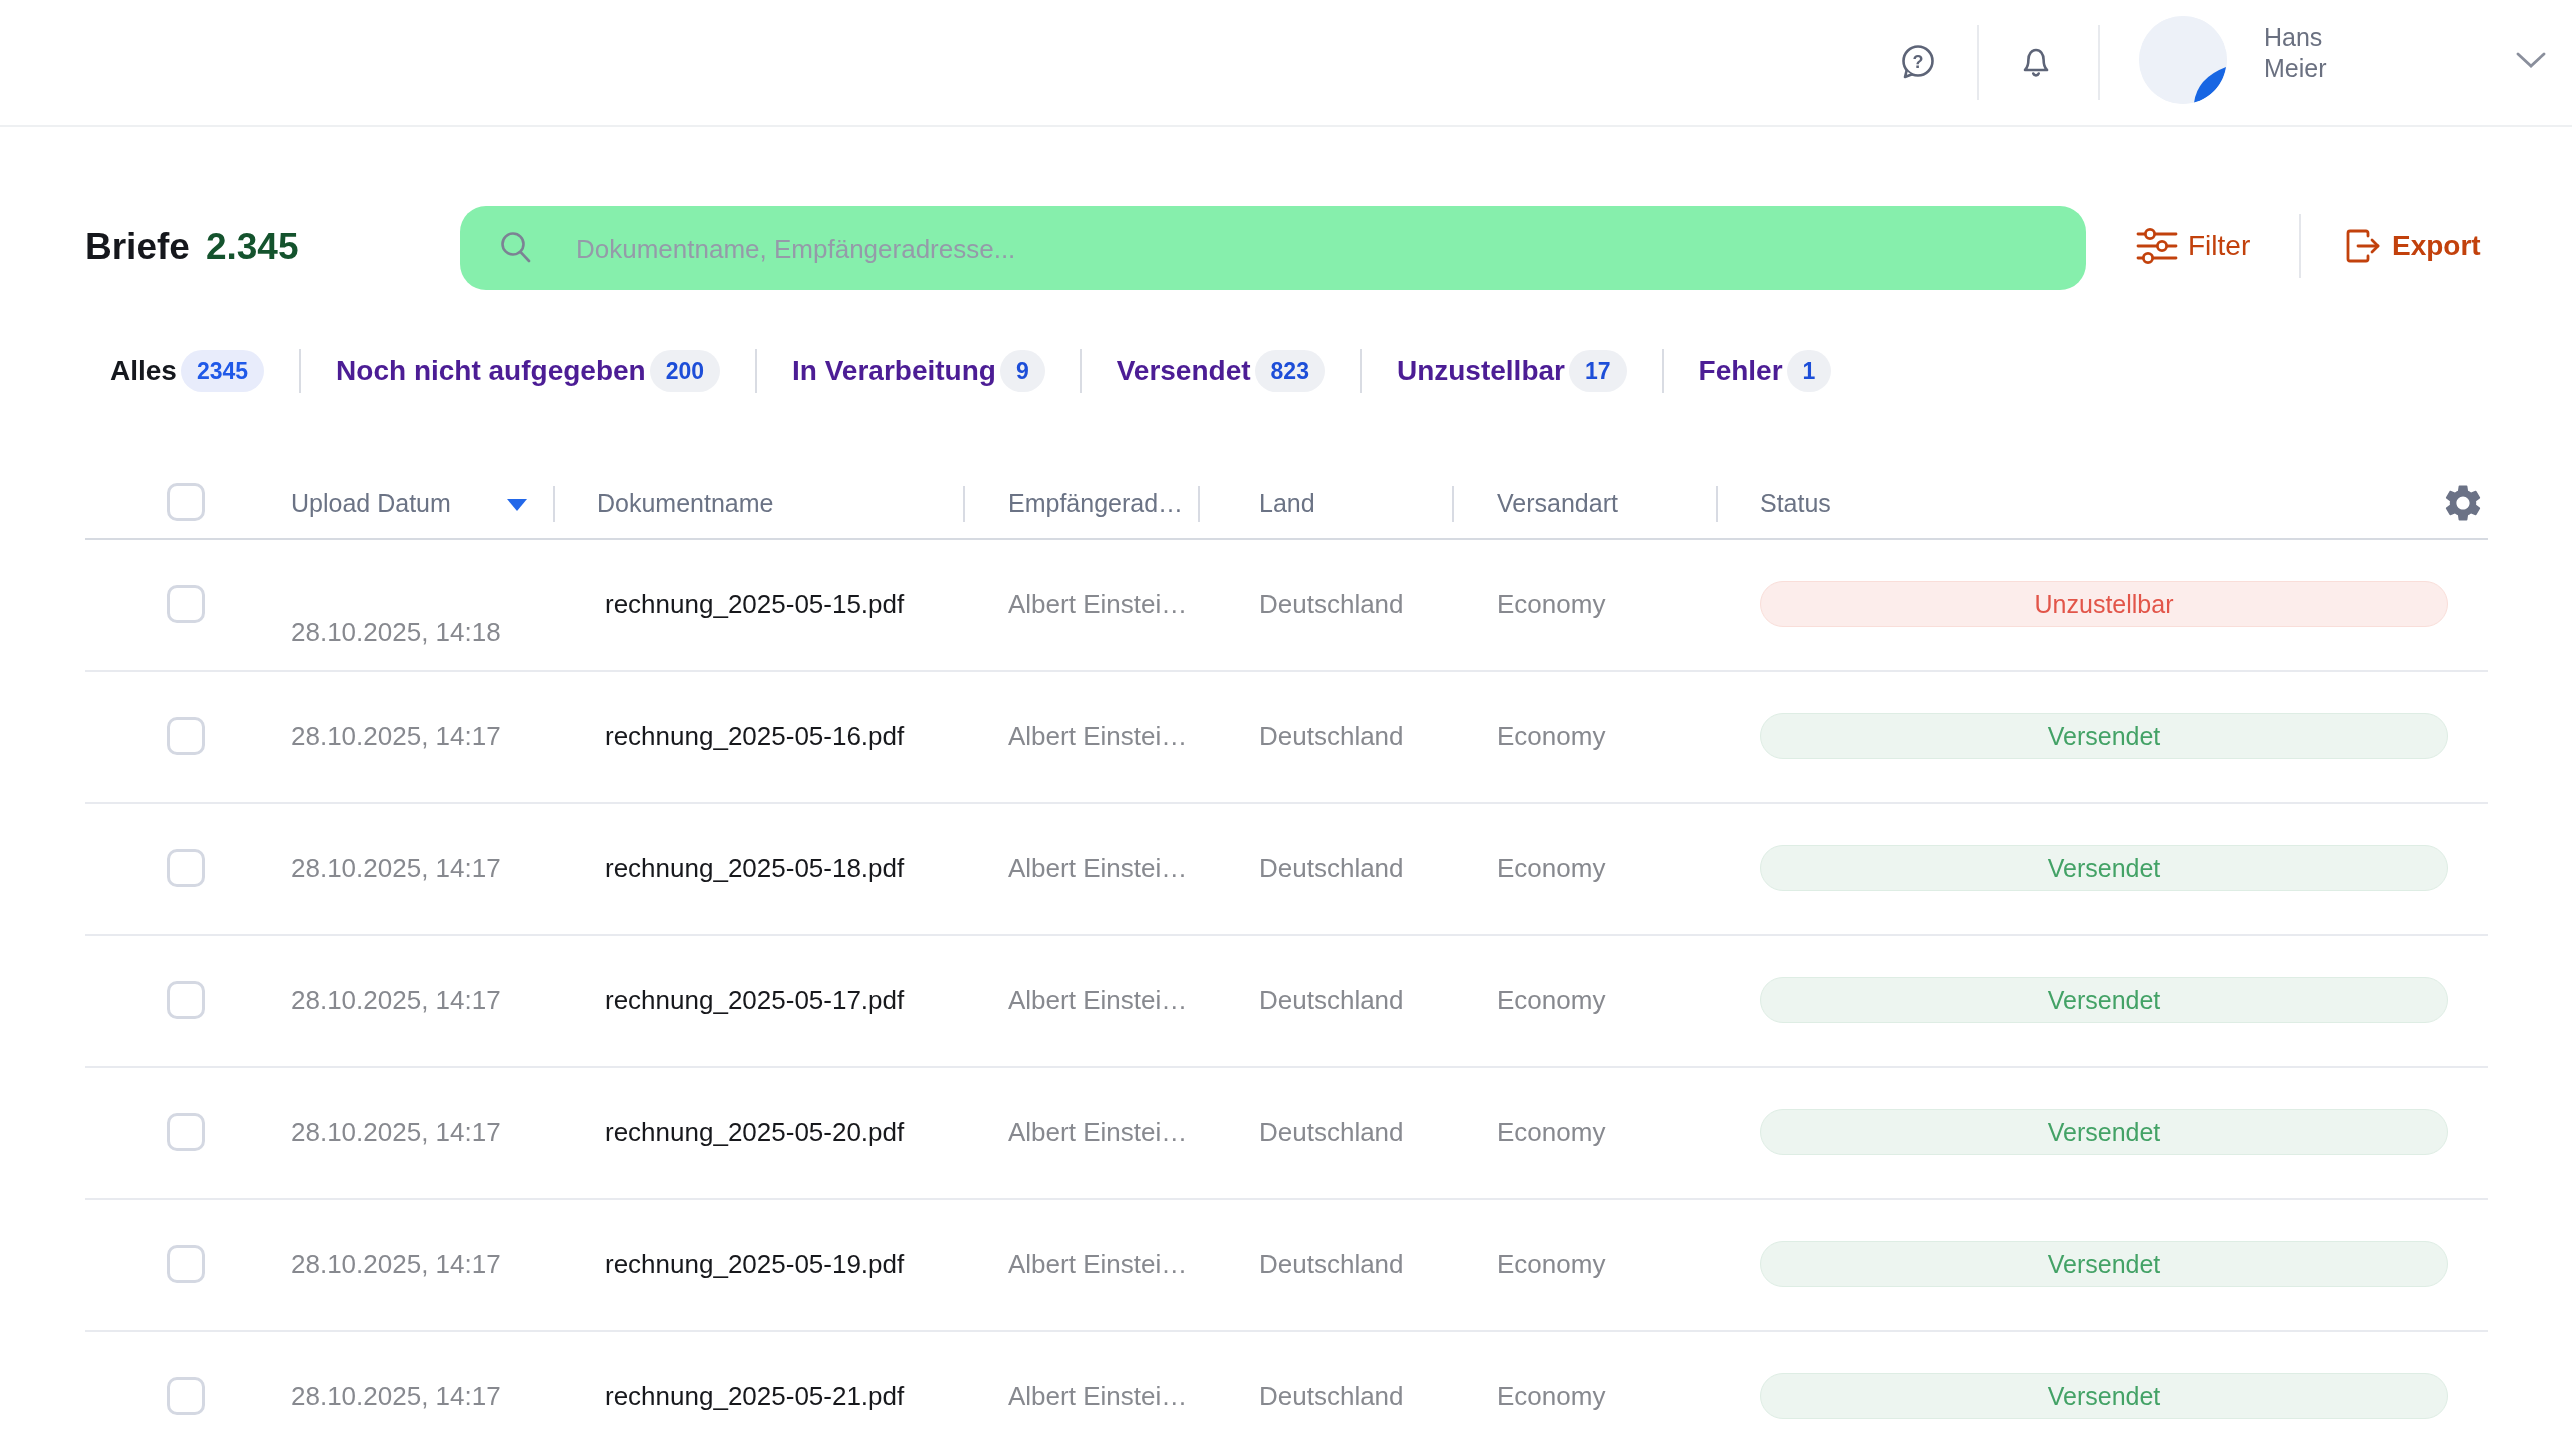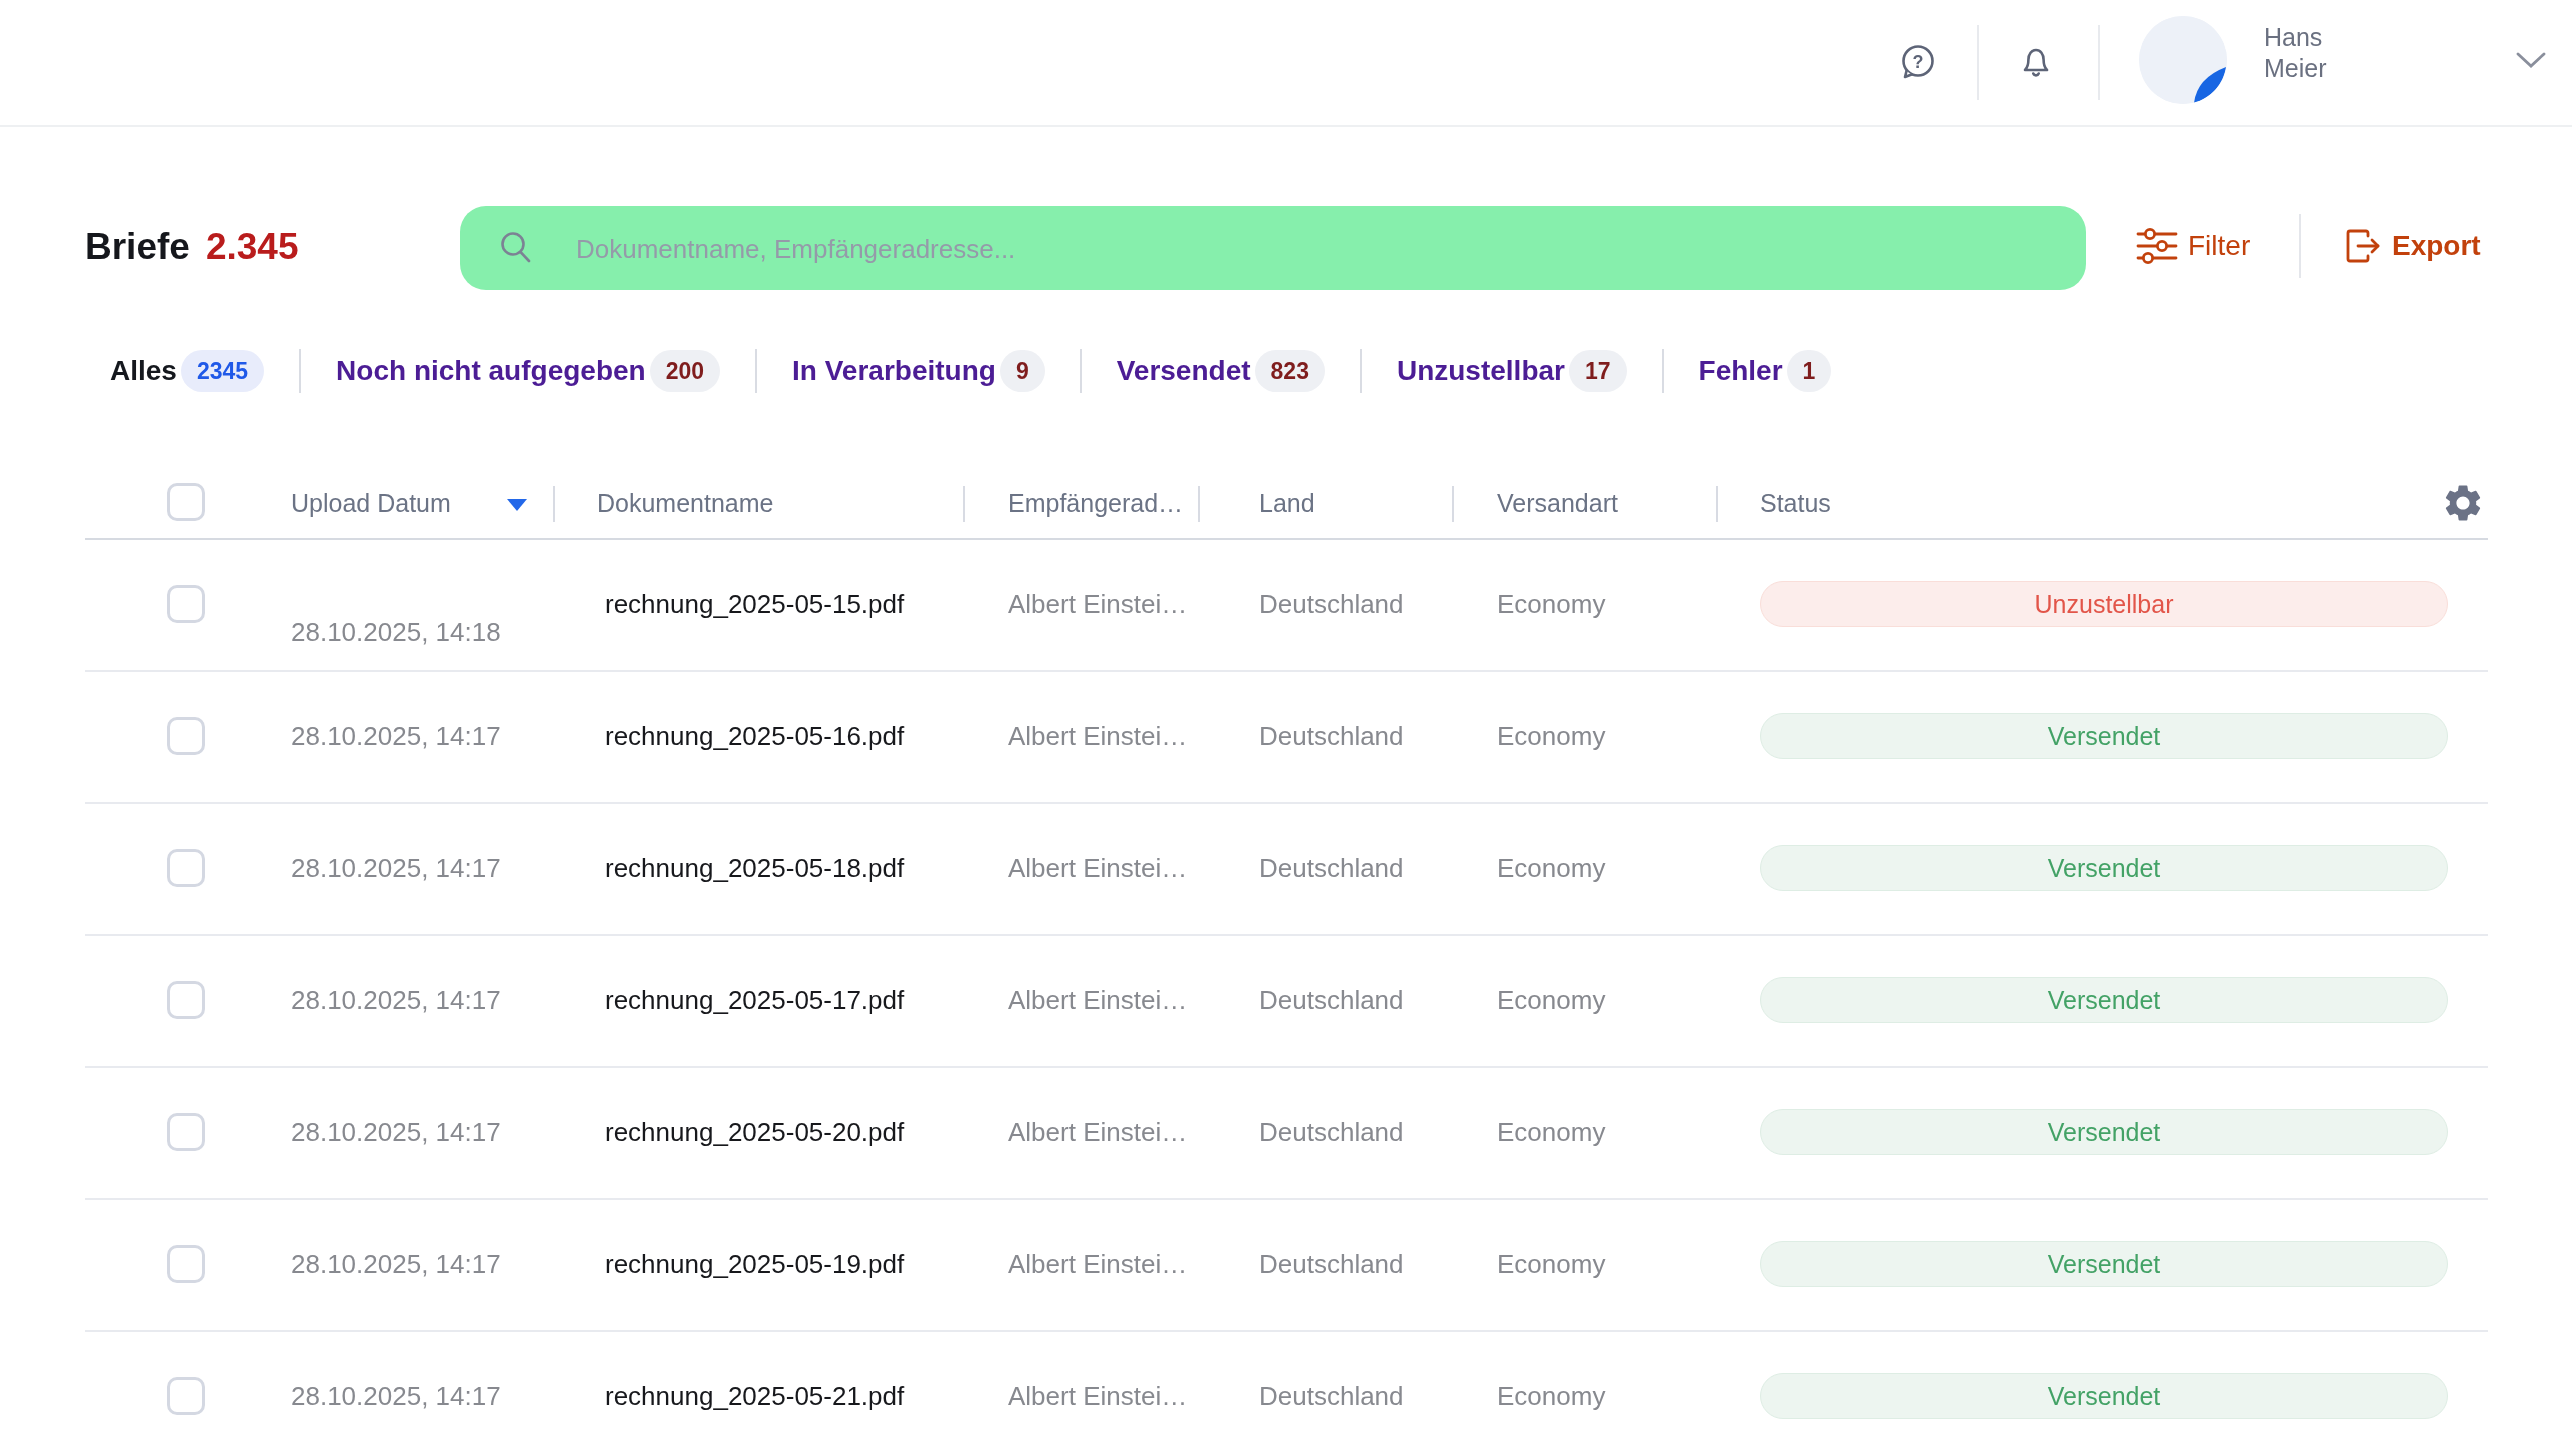--- a/index.html
+++ b/index.html
@@ -10,35 +10,35 @@
   .topbar{position:absolute;left:0;top:0;width:2572px;height:125px;background:#fff;border-bottom:2px solid #eef0f2;}
   .icon-btn{position:absolute;width:44px;height:44px;top:40px;color:#5d6477;cursor:pointer;}
   .tb-divider{position:absolute;top:25px;width:2px;height:75px;background:#e8eaee;}
   .avatar{position:absolute;left:2139px;top:16px;width:88px;height:88px;border-radius:50%;background:#edf1f8;overflow:hidden;}
   .user-name{position:absolute;left:2264px;top:22px;width:110px;font-size:25px;line-height:31px;color:#6a7080;}
   .chevron{position:absolute;left:2512px;top:46px;width:38px;height:28px;color:#8a8f9c;}
 
   
   .page-title{position:absolute;left:85px;top:221px;height:52px;display:flex;align-items:center;gap:16px;}
   .page-title .t{font-size:37px;font-weight:700;color:#15171c;}
-  .page-title .c{font-size:37px;font-weight:700;color:#b91c1c;}
+  .page-title .c{font-size:37px;font-weight:700;color:#14532d;}
   .search{position:absolute;left:460px;top:206px;width:1626px;height:84px;background:#86efac;border-radius:26px;}
   .search svg{position:absolute;left:36px;top:22px;color:#7c8294;}
   .search input{position:absolute;left:114px;top:0;width:1480px;height:84px;border:none;outline:none;background:transparent;
                 font-size:26px;color:#3a3f4c;font-family:inherit;}
   .search input::placeholder{color:#959aa9;}
   .hbtn{position:absolute;top:216px;height:60px;display:flex;align-items:center;gap:8px;color:#c2410c;font-size:28px;cursor:pointer;}
   .hbtn-divider{position:absolute;left:2299px;top:214px;width:2px;height:64px;background:#e4e6eb;}
 
   
   .tabs{position:absolute;left:110px;top:340px;height:62px;display:flex;align-items:center;}
   .tab{display:flex;align-items:center;gap:4px;cursor:pointer;}
   .tab .lbl{font-size:28px;font-weight:700;color:#4c1d95;}
   .tab.active .lbl{color:#15181e;}
-  .pill{height:42px;min-width:42px;padding:0 16px;border-radius:21px;background:#eef0f4;color:#7f1d1d;
+  .pill{height:42px;min-width:42px;padding:0 16px;border-radius:21px;background:#eef0f4;color:#1d4ed8;
         font-size:23px;font-weight:600;display:flex;align-items:center;justify-content:center;box-sizing:border-box;}
   .tab.active .pill{background:#e8ecfb;color:#2059e8;}
   .tab-divider{width:2px;height:44px;background:#d9dce3;margin:0 35px;}
 
   
   .table{position:absolute;left:85px;top:470px;width:2403px;}
   .thead{position:relative;height:68px;border-bottom:2px solid #d6dae1;}
   .th{position:absolute;top:0;height:66px;display:flex;align-items:center;font-size:25px;font-weight:500;color:#6b7385;cursor:pointer;}
   .col-divider{position:absolute;top:16px;width:2px;height:36px;background:#d8dbe3;}
   .sort-arrow{position:absolute;left:422px;top:29px;width:0;height:0;border-left:10px solid transparent;

